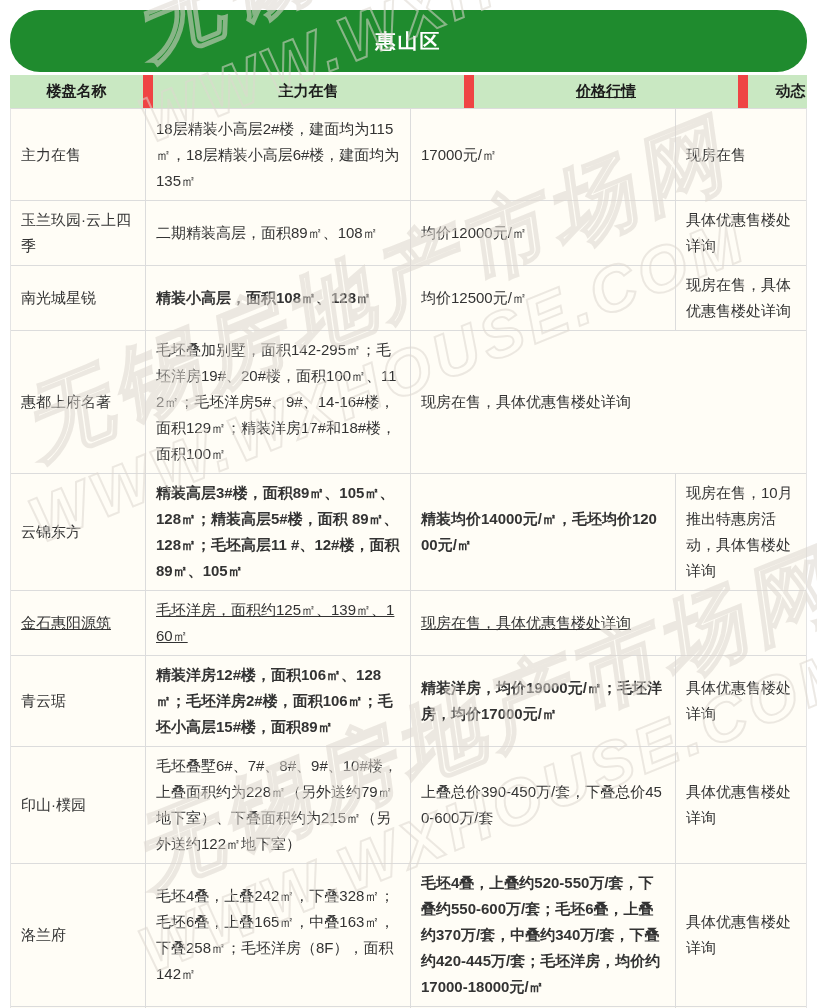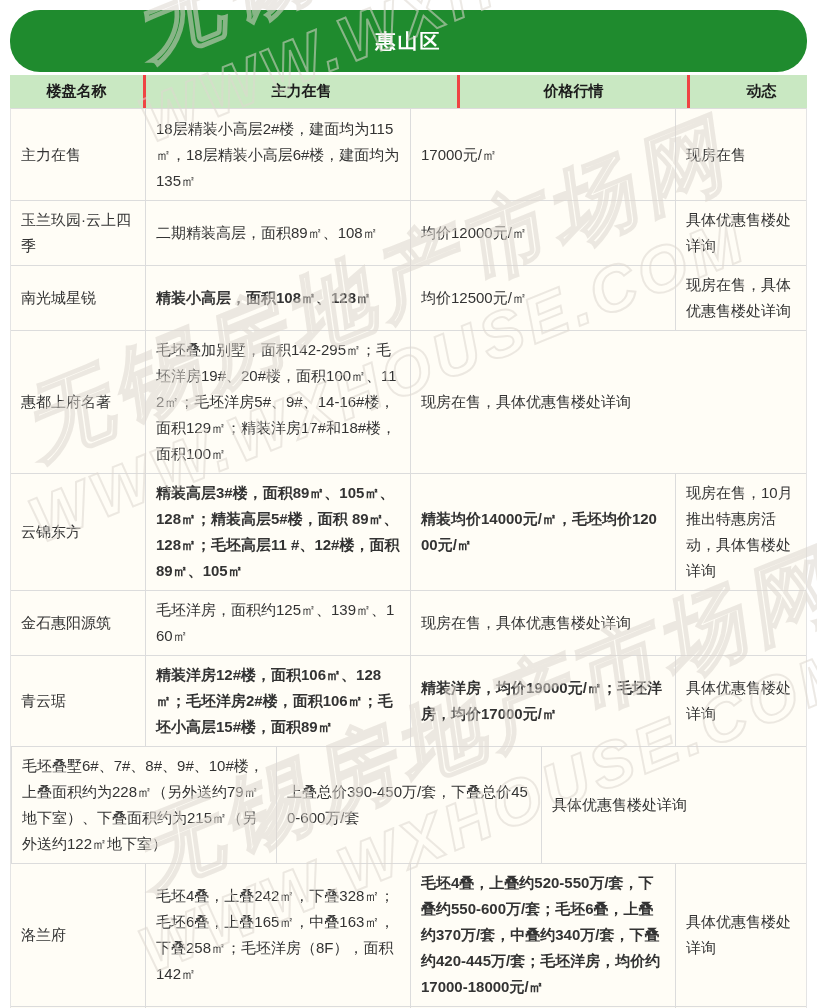--- a/index.html
+++ b/index.html
@@ -3,37 +3,37 @@
 <meta charset="utf-8">
 <style>
   * { margin:0; padding:0; box-sizing:border-box; }
   html,body { width:817px; height:1008px; overflow:hidden; background:#ffffff;
     font-family:"Liberation Sans", sans-serif; color:#333333; position:relative; }
   .page { padding:10px 10px 0 10px; position:relative; }
 
   .title-bar { background:#1f8b2e; height:62px; display:flex; align-items:center;
     justify-content:center; color:#ffffff; font-size:20px; font-weight:bold; letter-spacing:2px;border-radius:30px; }
 
-  .header-row { display:flex; gap:3px; margin-top:3px; background:#ef4444; }
+  .header-row { display:flex; gap:10px; margin-top:3px; background:#ef4444; }
   .header-cell { background:#c9e8c2; height:33px; display:flex; align-items:center;
     justify-content:center; font-weight:bold; font-size:15px; color:#1c1c1c; }
-  .hc1 { width:133px; } .hc2 { width:311px; } .hc3 { width:227px; } .hc4 { flex:1;padding-left:26px; }
+  .hc1 { width:133px; } .hc2 { width:311px; } .hc3 { width:264px;text-decoration:underline; } .hc4 { flex:1;padding-left:26px; }
 
   .rows { border-top:1px solid #dcdcdc; border-left:1px solid #e4e4e4; border-right:1px solid #e4e4e4; }
   .data-row { display:flex; border-bottom:1px solid #dcdcdc; background:#fffdf6; }
   .cell { padding:6px 10px; display:flex; align-items:center; font-size:15px;
     line-height:26px; word-break:break-all; }
   .cell-name   { width:134px; }
   .cell-main   { width:265px; border-left:1px solid #dcdcdc; }
   .cell-price  { width:265px; border-left:1px solid #dcdcdc; }
   .cell-status { flex:1;      border-left:1px solid #dcdcdc; }
   .bold { font-weight:bold; }
 
   .rh0{min-height:92px;} .rh1{min-height:56px;} .rh2{min-height:56px;}
-  .rh3{min-height:126px;} .rh4{min-height:107px;} .rh5{min-height:64px;}
+  .rh3{min-height:126px;} .rh4{min-height:107px;} .rh5{min-height:64px;text-decoration:underline;}
   .rh6{min-height:79px;} .rh7{min-height:99px;} .rh8{min-height:124px;} .rh9{min-height:92px;}
 
   .wm { position:absolute; pointer-events:none; transform:rotate(-22deg);
     transform-origin:left center; opacity:.55; white-space:nowrap; font-weight:bold;
     font-style:italic; color:transparent; -webkit-text-stroke:2px #ded8d0; z-index:5; }
   .wm .zh { font-size:86px; letter-spacing:8px; }
   .wm .en { font-size:64px; letter-spacing:5px; margin-top:-8px; margin-left:-30px; }
   .wm-a { left:150px; top:-30px; }
   .wm-b { left:40px;  top:370px; }
   .wm-c { left:150px; top:800px; }
@@ -97,20 +97,21 @@
     </div>
 
     <div class="data-row rh6">
       <div class="cell cell-name">青云琚</div>
       <div class="cell cell-main bold">精装洋房12#楼，面积106㎡、128㎡；毛坯洋房2#楼，面积106㎡；毛坯小高层15#楼，面积89㎡</div>
       <div class="cell cell-price bold">精装洋房，均价19000元/㎡；毛坯洋房，均价17000元/㎡</div>
       <div class="cell cell-status">具体优惠售楼处详询</div>
     </div>
 
     <div class="data-row rh7">
+      <div class="cell cell-name">印山·樸园</div>
       <div class="cell cell-main">毛坯叠墅6#、7#、8#、9#、10#楼，上叠面积约为228㎡（另外送约79㎡地下室）、下叠面积约为215㎡（另外送约122㎡地下室）</div>
       <div class="cell cell-price">上叠总价390-450万/套，下叠总价450-600万/套</div>
       <div class="cell cell-status">具体优惠售楼处详询</div>
     </div>
 
     <div class="data-row rh8">
       <div class="cell cell-name">洛兰府</div>
       <div class="cell cell-main">毛坯4叠，上叠242㎡，下叠328㎡；毛坯6叠，上叠165㎡，中叠163㎡，下叠258㎡；毛坯洋房（8F），面积142㎡</div>
       <div class="cell cell-price bold">毛坯4叠，上叠约520-550万/套，下叠约550-600万/套；毛坯6叠，上叠约370万/套，中叠约340万/套，下叠约420-445万/套；毛坯洋房，均价约17000-18000元/㎡</div>
       <div class="cell cell-status">具体优惠售楼处详询</div>

